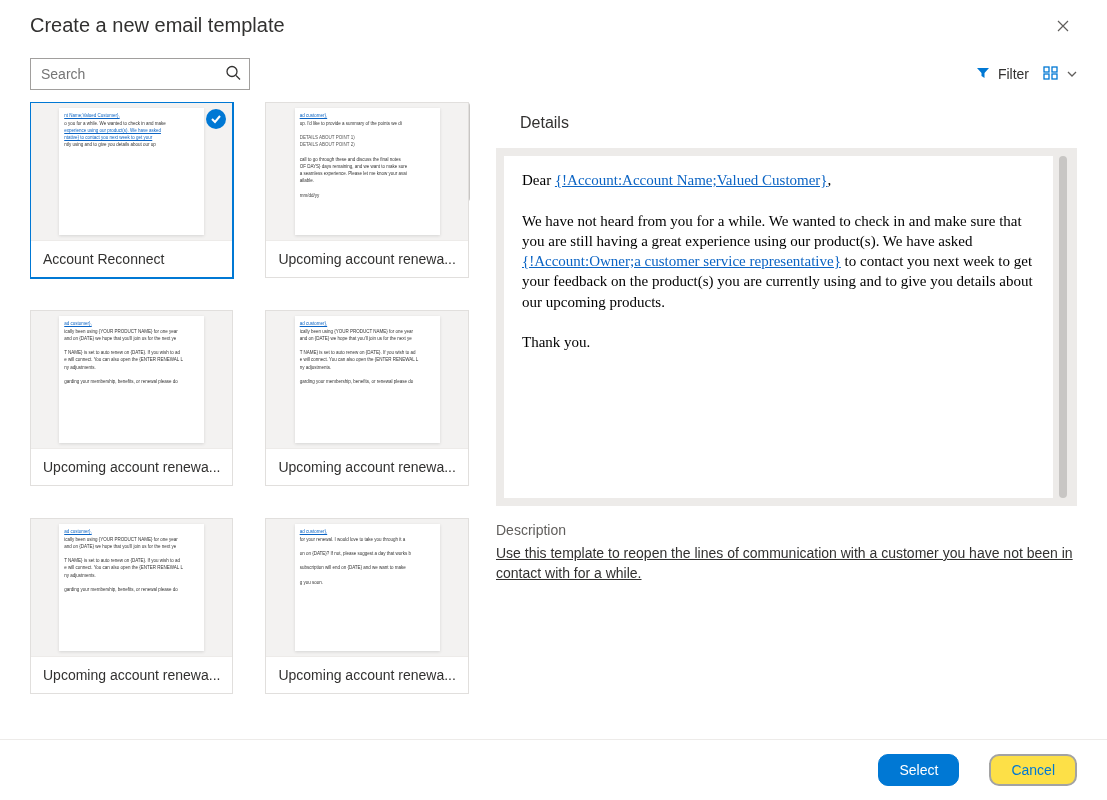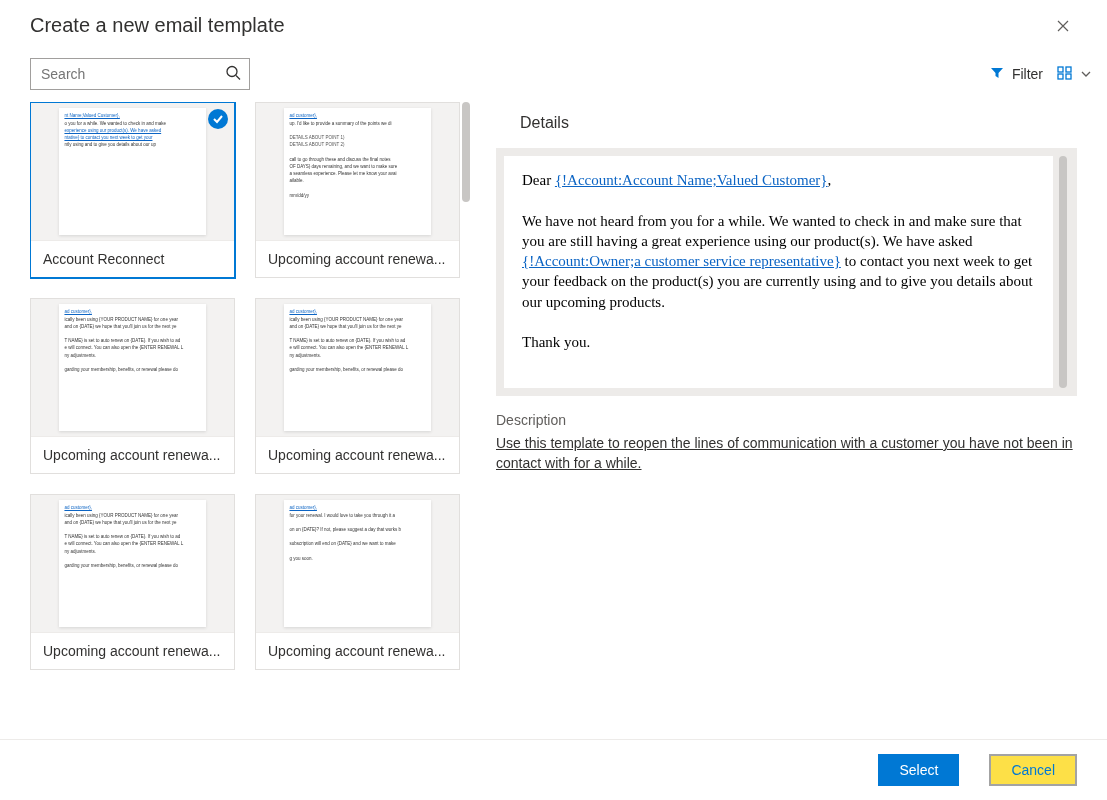--- a/index.html
+++ b/index.html
@@ -27,21 +27,21 @@
   .close-x {
     font-size: 16px;
     color: #605e5c;
     cursor: pointer;
     padding: 4px 8px;
   }
   .toolbar {
     display: flex;
     justify-content: space-between;
     align-items: center;
-    padding: 8px 16px 12px 30px;
+    padding: 8px 30px 12px 30px;
   }
   .search-wrap {
     position: relative;
     width: 220px;
     height: 32px;
     border: 1px solid #a19f9d;
     display: flex;
     align-items: center;
   }
   .search-input {
@@ -83,21 +83,21 @@
   .left-pane {
     width: 440px;
     height: 100%;
     overflow-y: auto;
     padding-right: 10px;
     position: relative;
   }
   .grid {
     display: grid;
     grid-template-columns: 1fr 1fr;
-    gap: 20px;
+    gap: 32px;
     padding-bottom: 20px;
   }
   .card {
     border: 1px solid #e1dfdd;
     background: #fff;
     height: 176px;
     display: flex;
     flex-direction: column;
     cursor: pointer;
     position: relative;
@@ -167,21 +167,21 @@
   .details-title {
     font-size: 16px;
     font-weight: 400;
     color: #323130;
     margin-bottom: 16px;
     margin-left: 24px;
   }
   .preview-area {
     background: #edebe9;
     padding: 8px 10px 8px 8px;
-    height: 248px;
+    height: 358px;
     overflow: hidden;
     position: relative;
     display: flex;
   }
   .preview-doc {
     background: #fff;
     flex: 1;
     padding: 14px 18px;
     font-family: "Times New Roman", serif;
     font-size: 15px;
@@ -220,20 +220,21 @@
     justify-content: flex-end;
     gap: 10px;
     background: #fff;
   }
   .btn {
     height: 32px;
     padding: 0 20px;
     font-size: 14px;
     cursor: pointer;
     font-family: inherit;
+    border-radius: 10px;
   }
   .btn-primary {
     background: #0078d4;
     color: #fff;
     border: 1px solid #0078d4;
   }
   .btn-secondary {
     background: #fde047;
     color: #0078d4;
     border: 2px solid #a3a3a3;

